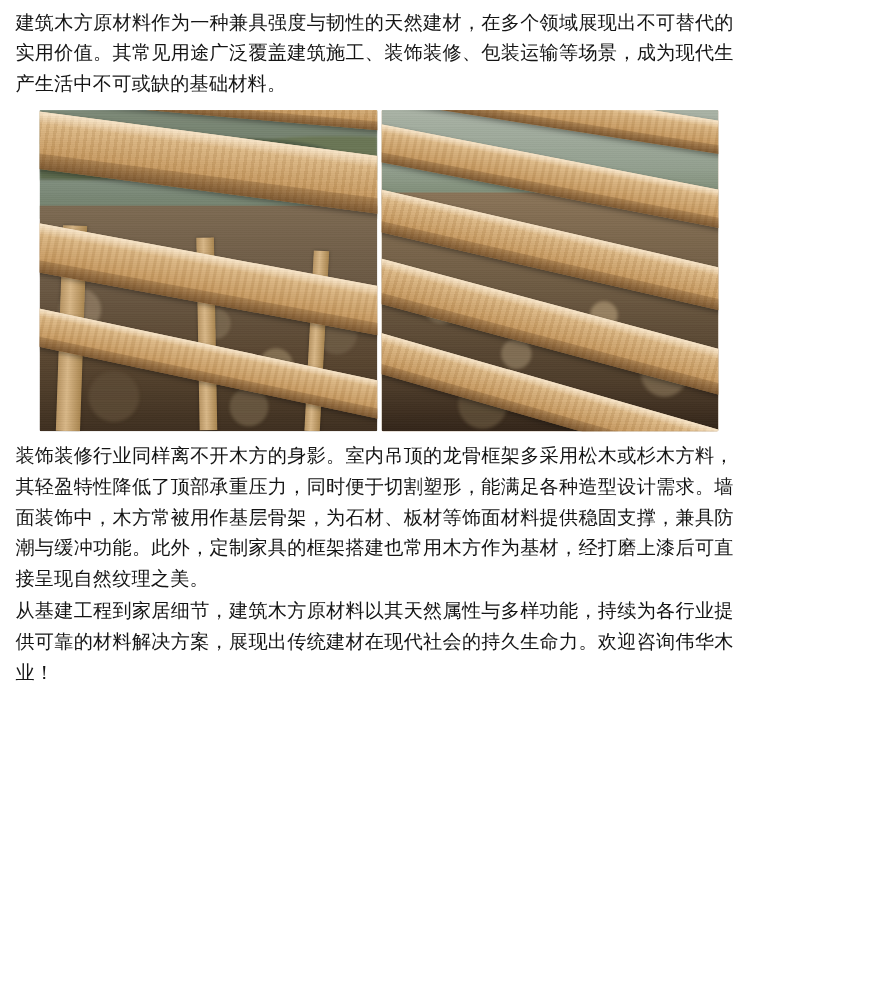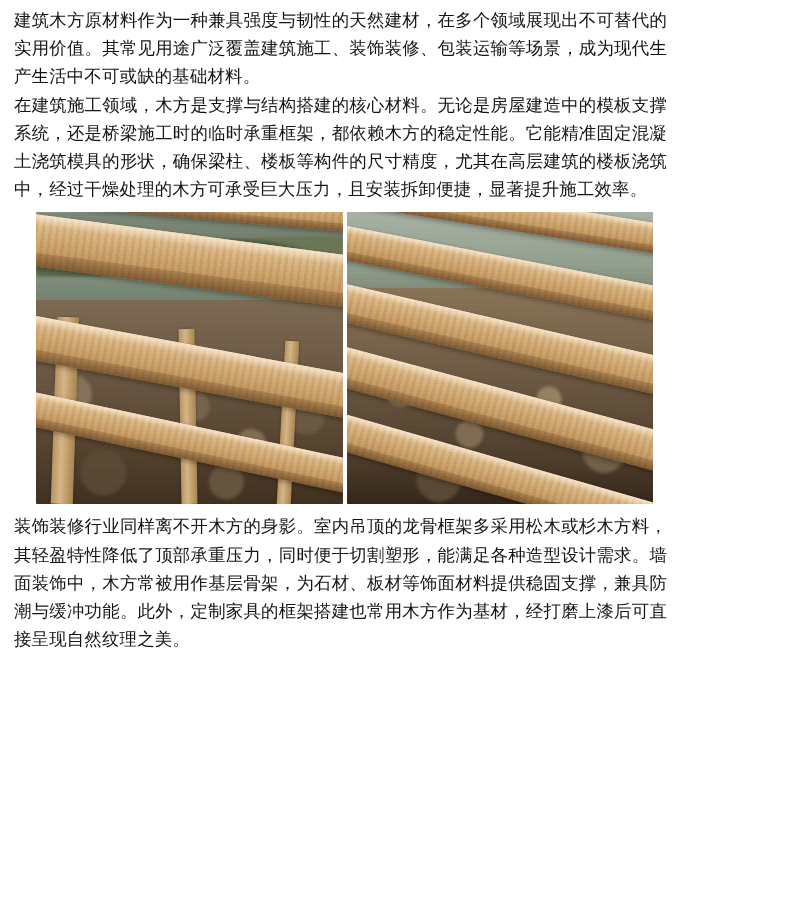--- a/index.html
+++ b/index.html
@@ -146,21 +146,20 @@
       repeating-linear-gradient(0deg, rgba(0,0,0,.025) 0 1px, rgba(255,255,255,.015) 1px 2px);
     pointer-events: none;
   }
 </style>
 </head>
 <body>
 
 <div class="page">
 
   <p class="para">建筑木方原材料作为一种兼具强度与韧性的天然建材，在多个领域展现出不可替代的实用价值。其常见用途广泛覆盖建筑施工、装饰装修、包装运输等场景，成为现代生产生活中不可或缺的基础材料。</p>
-  <p class="para">在建筑施工领域，木方是支撑与结构搭建的核心材料。无论是房屋建造中的模板支撑系统，还是桥梁施工时的临时承重框架，都依赖木方的稳定性能。它能精准固定混凝土浇筑模具的形状，确保梁柱、楼板等构件的尺寸精度，尤其在高层建筑的楼板浇筑中，经过干燥处理的木方可承受巨大压力，且安装拆卸便捷，显著提升施工效率。</p>
 
   <div class="figure-row">
 
     <div class="photo p1">
       <div class="sky"></div>
       <div class="trees"></div>
       <div class="ground"></div>
       <div class="rubble"></div>
       <div class="post a"></div>
       <div class="post b"></div>
@@ -216,14 +215,15 @@
         <div class="face"></div>
           <div class="hi"></div>
           <div class="edge"></div>
       </div>
       <div class="grain"></div>
     </div>
 
   </div>
 
   <p class="para">装饰装修行业同样离不开木方的身影。室内吊顶的龙骨框架多采用松木或杉木方料，其轻盈特性降低了顶部承重压力，同时便于切割塑形，能满足各种造型设计需求。墙面装饰中，木方常被用作基层骨架，为石材、板材等饰面材料提供稳固支撑，兼具防潮与缓冲功能。此外，定制家具的框架搭建也常用木方作为基材，经打磨上漆后可直接呈现自然纹理之美。</p>
+  <p class="para">从基建工程到家居细节，建筑木方原材料以其天然属性与多样功能，持续为各行业提供可靠的材料解决方案，展现出传统建材在现代社会的持久生命力。欢迎咨询伟华木业！</p>
 
 </div>
 
 </body></html>

